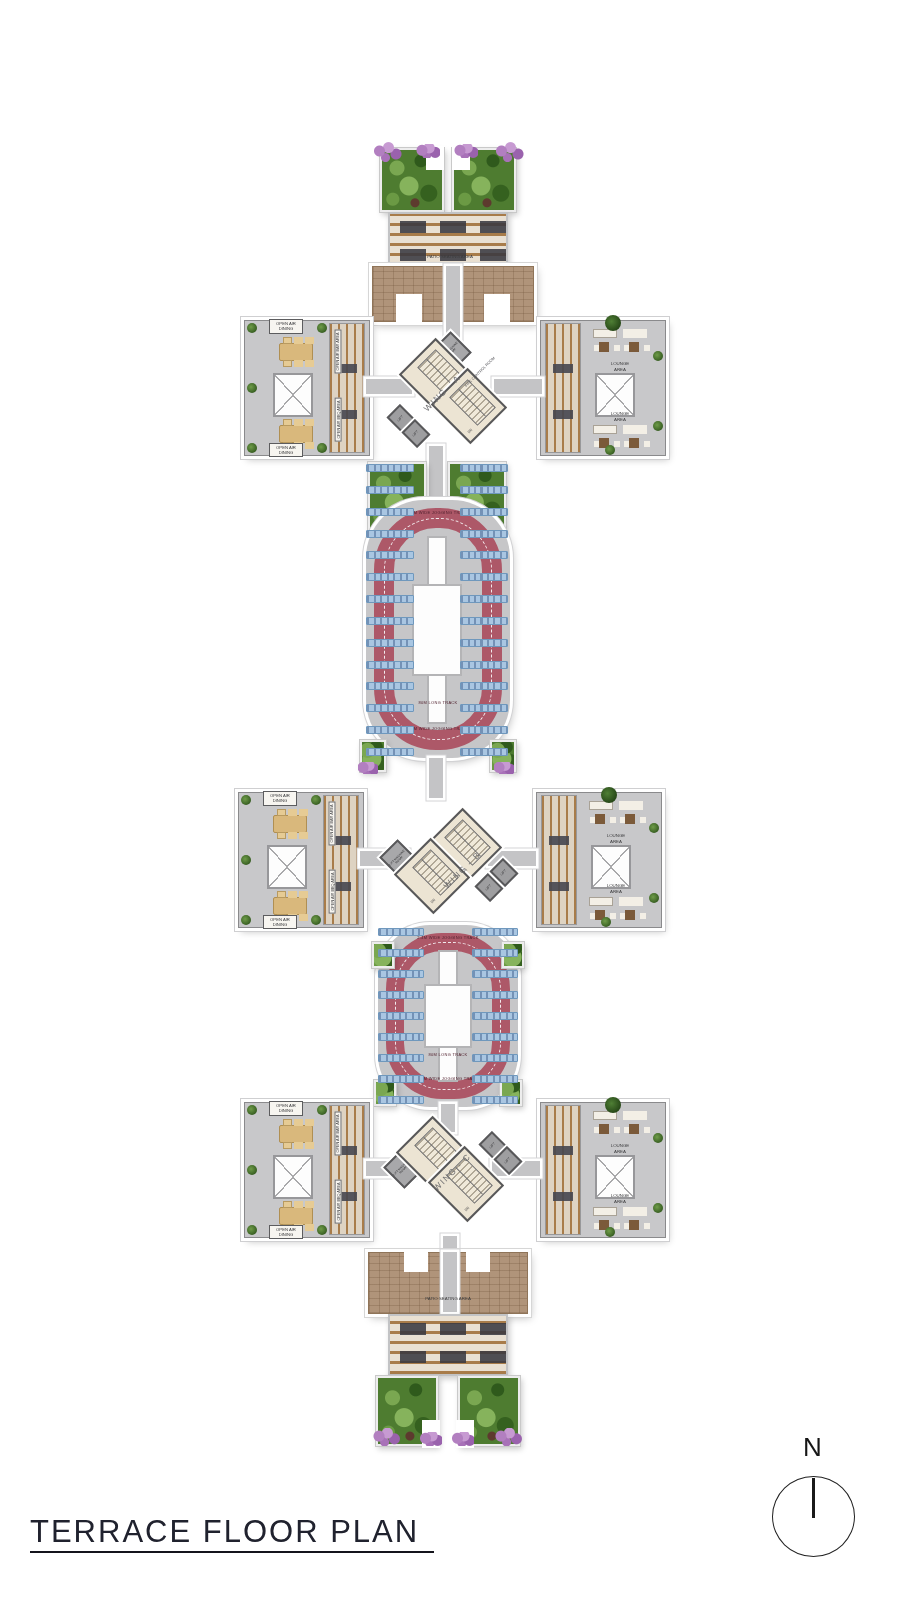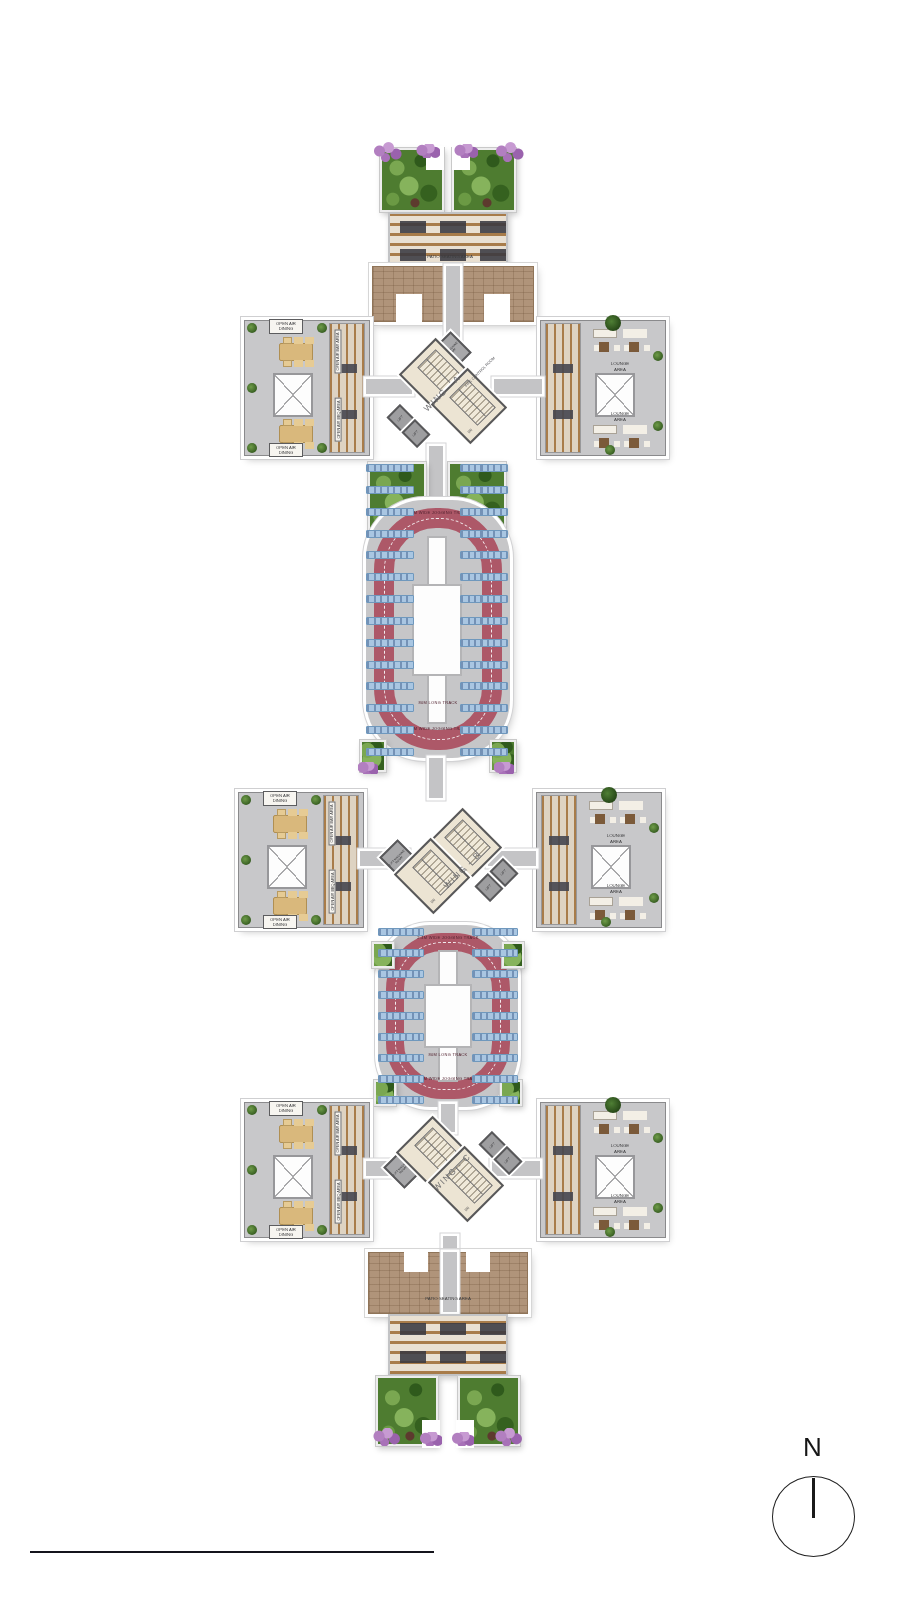--- a/index.html
+++ b/index.html
@@ -429,15 +429,16 @@
   <div class="notch" style="left:456px;top:1420px;width:18px;height:28px"></div>
   <div class="flower" style="left:372px;top:1428px;width:28px;height:18px"></div>
   <div class="flower" style="left:420px;top:1432px;width:22px;height:14px"></div>
   <div class="flower" style="left:494px;top:1428px;width:28px;height:18px"></div>
   <div class="flower" style="left:452px;top:1432px;width:22px;height:14px"></div>
 
   <div class="compass-n" style="left:803px;top:1432px">N</div>
   <div class="compass-circle" style="left:772px;top:1476px;width:83px;height:81px"></div>
   <div class="compass-needle" style="left:812px;top:1478px;height:40px"></div>
 
+  <div class="plan-title" style="left:30px;top:1514px">TERRACE FLOOR PLAN</div>
   <div class="title-rule" style="left:30px;top:1551px;width:404px"></div>
 
 </div>
 
 </body></html>

